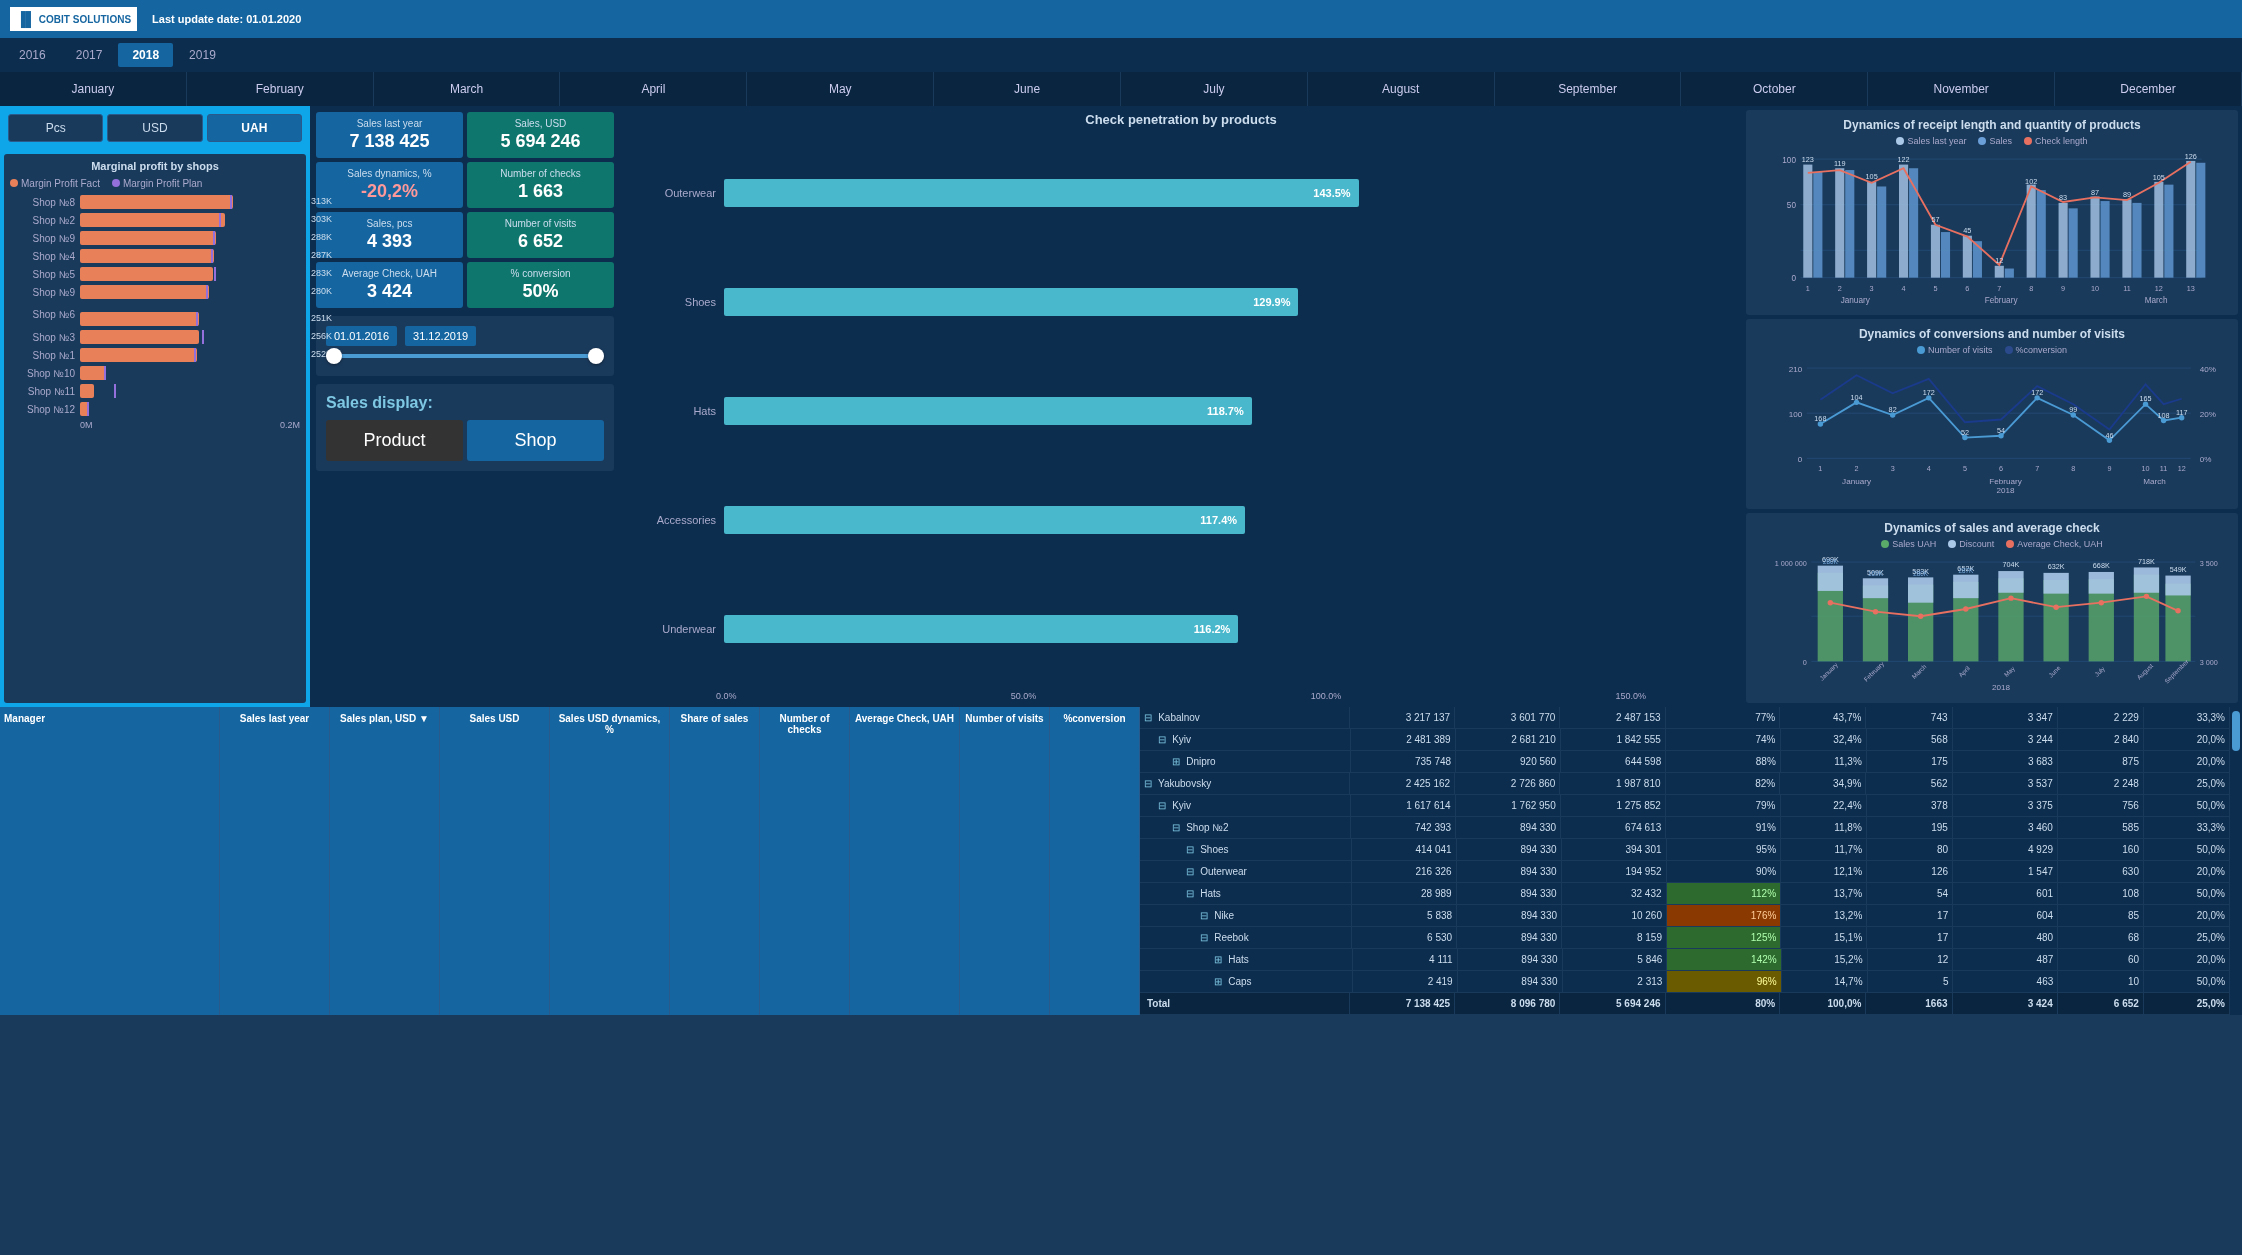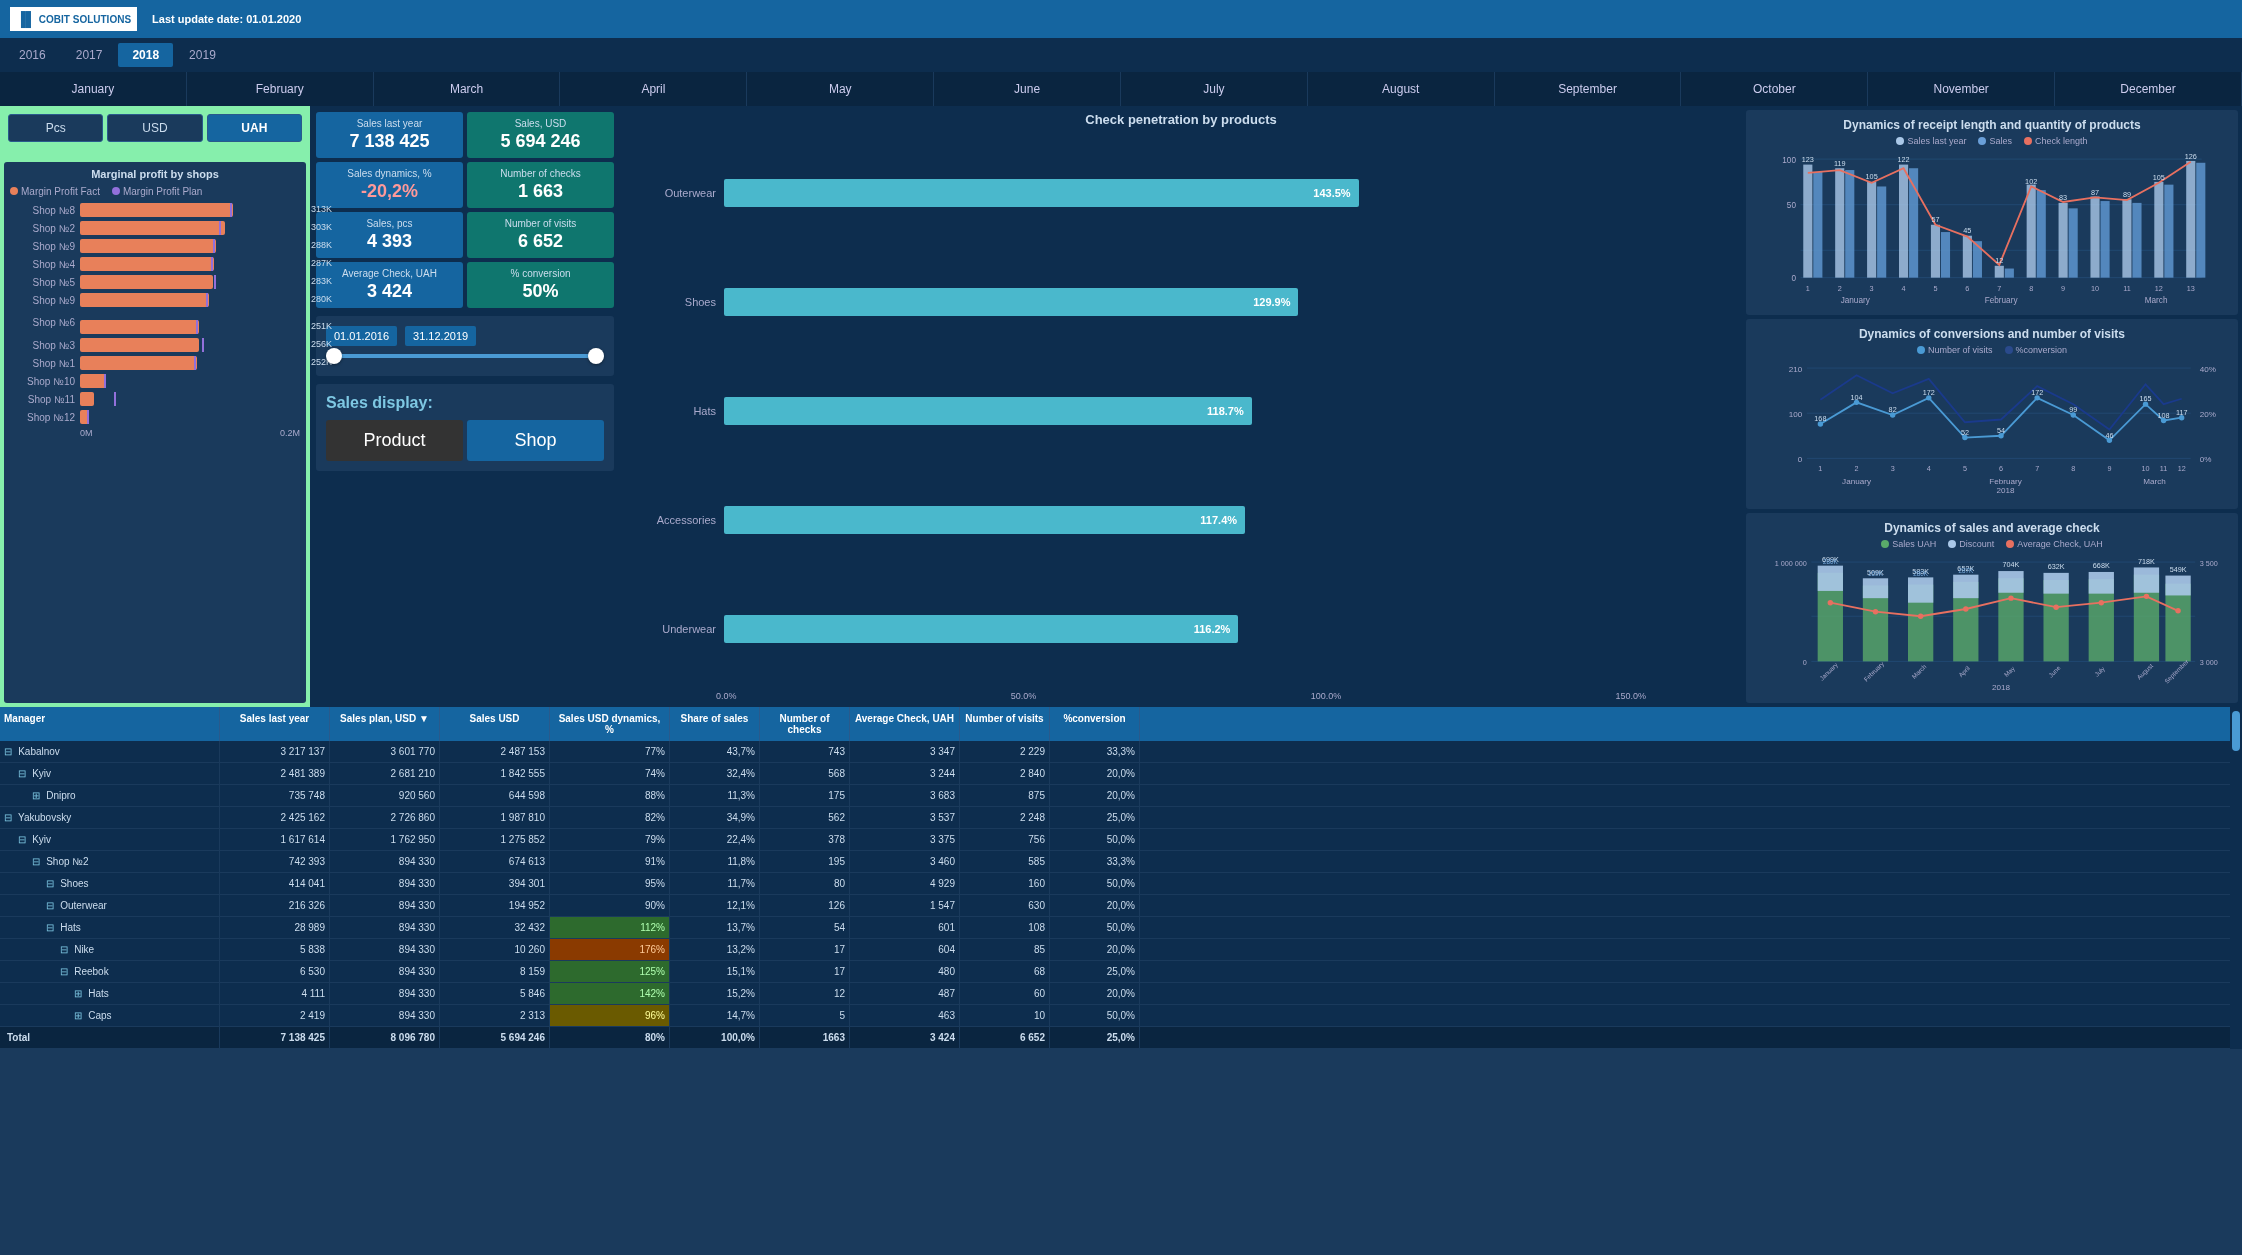--- a/index.html
+++ b/index.html
@@ -16,21 +16,21 @@
     
     .year-tabs { display: flex; background: #0d2d4e; height: 34px; align-items: center; padding: 0 5px; gap: 2px; }
     .year-tab { padding: 5px 14px; color: #aac; cursor: pointer; font-size: 12px; border-radius: 2px; }
     .year-tab.active { background: #1565a0; color: #fff; font-weight: bold; }
 
     
     .month-tabs { display: flex; background: #0a2540; height: 34px; }
     .month-tab { flex: 1; display: flex; align-items: center; justify-content: center; color: #cce; font-size: 12px; cursor: pointer; border-right: 1px solid #1a3a5c; }
 
     
-    .left-panel { width: 310px; min-width: 310px; background: #86efac; display: flex; flex-direction: column; gap: 8px; }
+    .left-panel { width: 310px; min-width: 310px; background: #0ea5e9; display: flex; flex-direction: column; }
 
     
     .unit-buttons { display: flex; padding: 8px; gap: 4px; }
     .unit-btn { flex: 1; padding: 6px; text-align: center; font-size: 12px; cursor: pointer; border-radius: 3px; border: 1px solid #2a5a8c; color: #cde; background: #1a3a5c; }
     .unit-btn.active { background: #1565a0; color: #fff; font-weight: bold; }
 
     
     .profit-section { flex: 1; background: #1a3a5c; margin: 4px; border-radius: 3px; padding: 6px; }
     .profit-title { text-align: center; color: #cde; font-size: 11px; margin-bottom: 6px; font-weight: bold; }
     .profit-legend { display: flex; gap: 12px; font-size: 10px; color: #aac; margin-bottom: 6px; }
@@ -632,21 +632,21 @@
           <text x="361" y="133" fill="#aac" font-size="7" text-anchor="middle" transform="rotate(-45,361,133)">July</text>
           <text x="411" y="133" fill="#aac" font-size="7" text-anchor="middle" transform="rotate(-45,411,133)">August</text>
           <text x="446" y="133" fill="#aac" font-size="7" text-anchor="middle" transform="rotate(-45,446,133)">September</text>
           <text x="250" y="152" fill="#aac" font-size="9" text-anchor="middle">2018</text>
         </svg>
       </div>
     </div>
   </div>
 
   <div style="display:flex; flex:1; background:#0d2d4e; overflow:hidden;">
-    <div style="flex:1; overflow:hidden; display:flex; flex-direction:column;">
+    <div style="flex:1; overflow:hidden; display:flex; ">
 
       <div class="table-header">
         <div class="th" style="width:220px; text-align:left;">Manager</div>
         <div class="th" style="width:110px;">Sales last year</div>
         <div class="th" style="width:110px;">Sales plan, USD ▼</div>
         <div class="th" style="width:110px;">Sales USD</div>
         <div class="th" style="width:120px;">Sales USD dynamics, %</div>
         <div class="th" style="width:90px;">Share of sales</div>
         <div class="th" style="width:90px;">Number of checks</div>
         <div class="th" style="width:110px;">Average Check, UAH</div>

